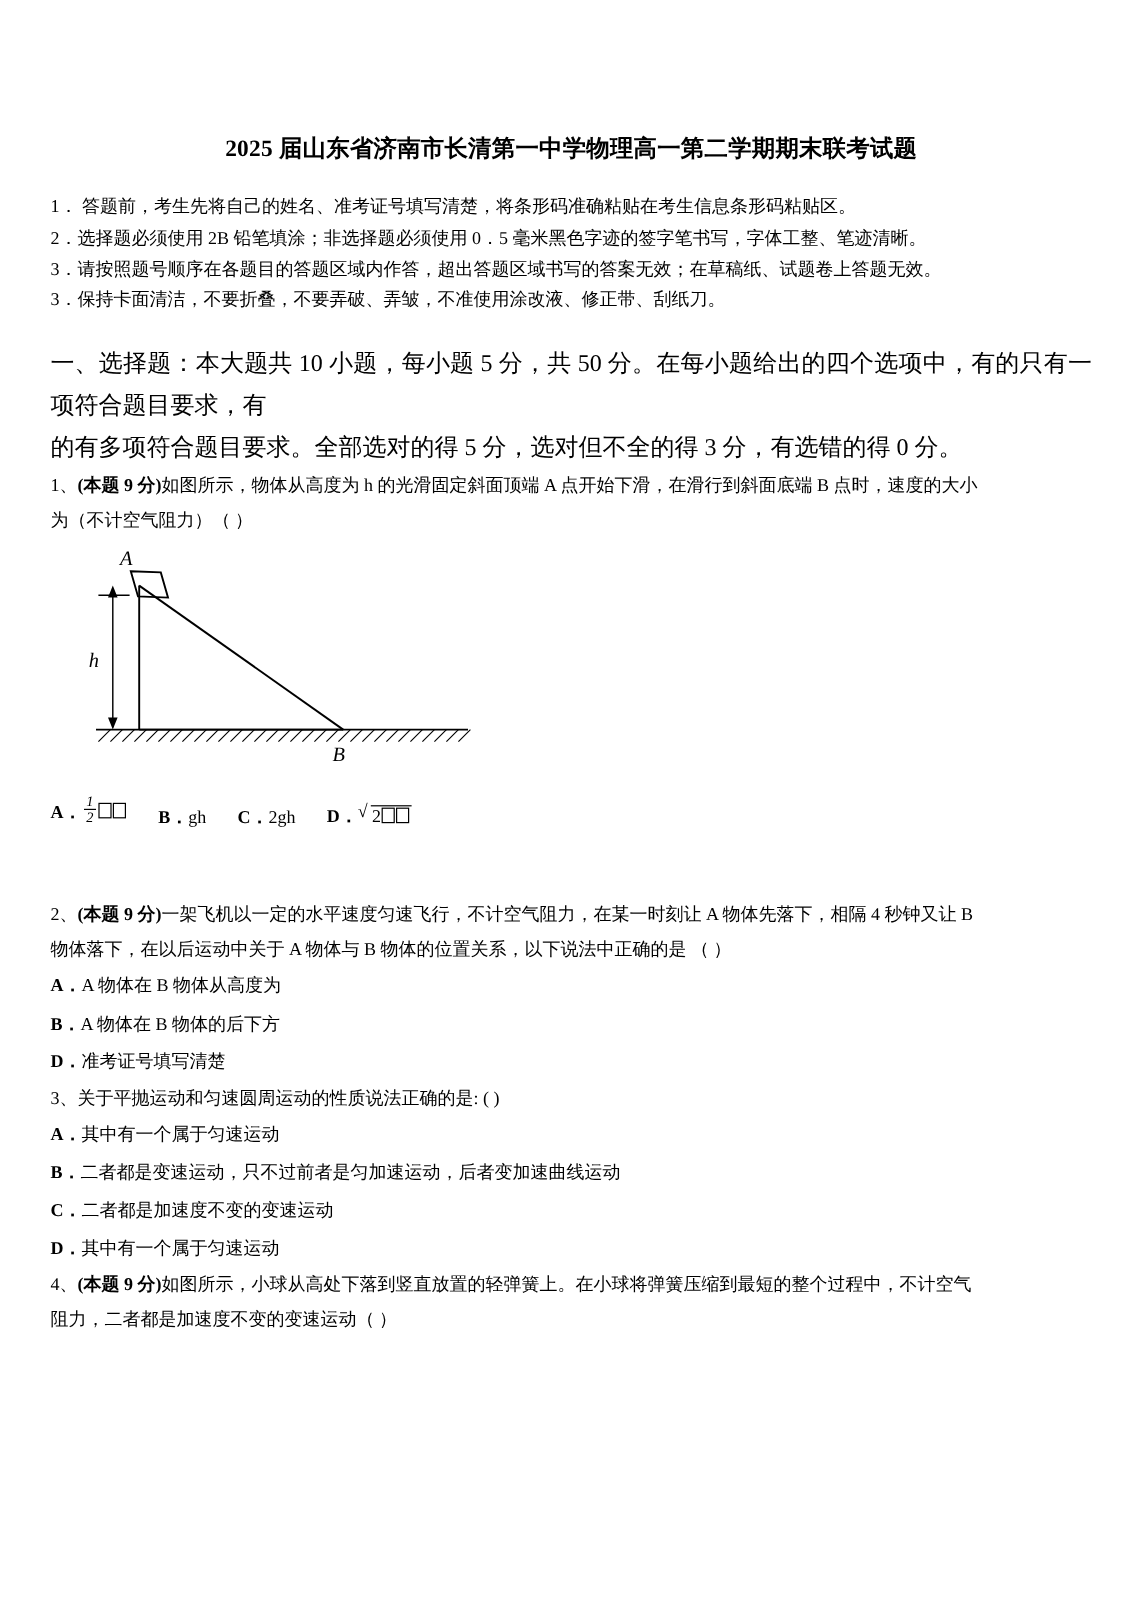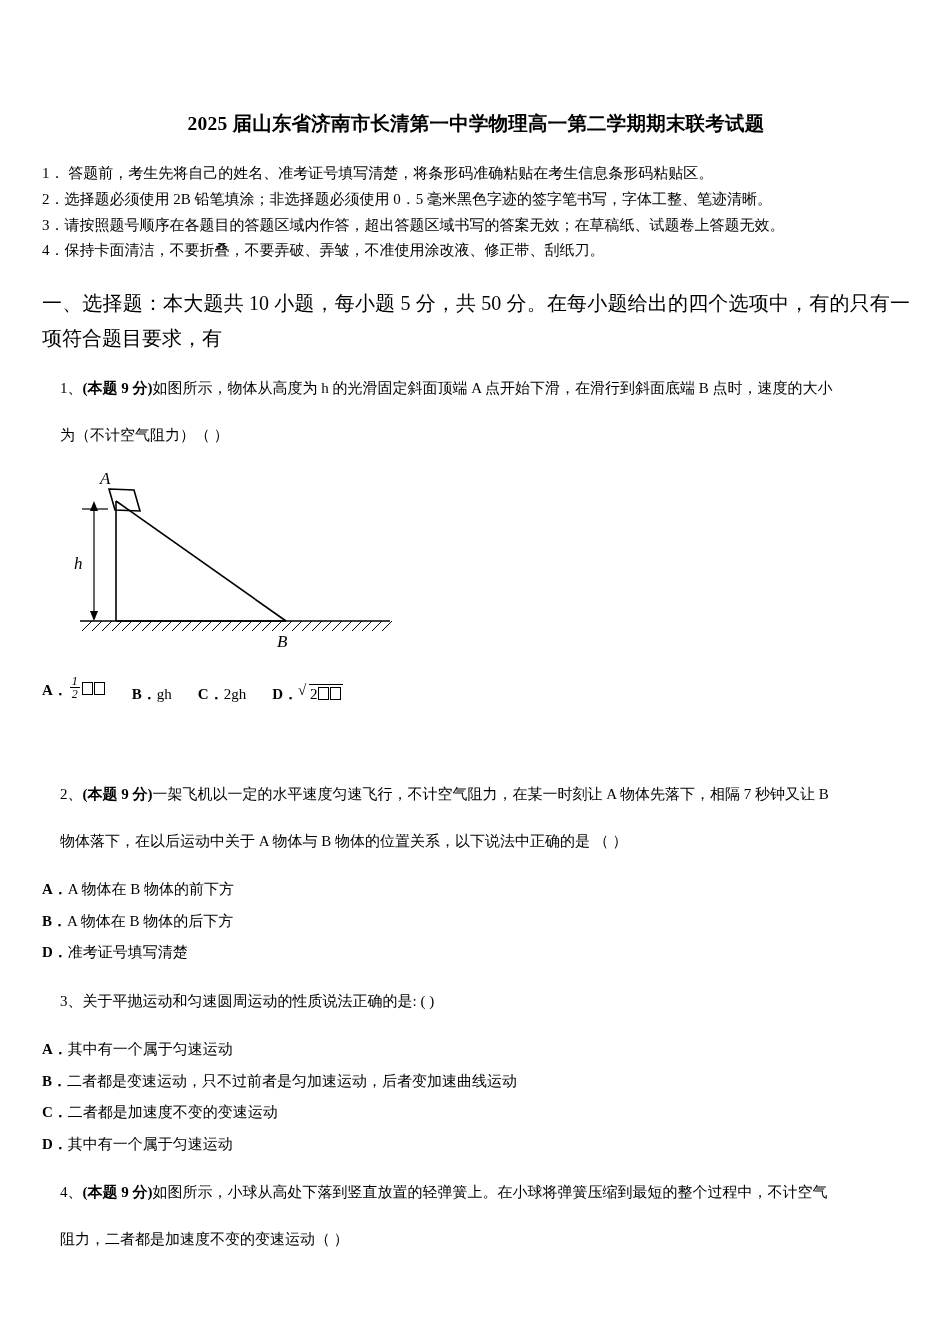--- a/index.html
+++ b/index.html
@@ -53,21 +53,21 @@
   .section-head {
     font-size: 20px;
     line-height: 1.75;
     text-align: justify;
     margin: 0;
   }
   .q-line {
     font-size: 15px;
     line-height: 1.95;
     text-align: justify;
-    margin: 18px;
+    margin: 0;
   }
   .q-line b { font-weight: bold; }
 
   .opt-line {
     font-size: 15px;
     line-height: 2.1;
     margin: 0;
   }
   .opt-line .lab { font-weight: bold; }
 
@@ -144,25 +144,26 @@
 <div class="page">
   <div class="content">
 
     <h1 class="doc-title">2025 届山东省济南市长清第一中学物理高一第二学期期末联考试题</h1>
 
     <div class="spacer-sm"></div>
 
     <p class="notice-line">1．  答题前，考生先将自己的姓名、准考证号填写清楚，将条形码准确粘贴在考生信息条形码粘贴区。</p>
     <p class="notice-line">2．选择题必须使用 2B 铅笔填涂；非选择题必须使用 0．5 毫米黑色字迹的签字笔书写，字体工整、笔迹清晰。</p>
     <p class="notice-line">3．请按照题号顺序在各题目的答题区域内作答，超出答题区域书写的答案无效；在草稿纸、试题卷上答题无效。</p>
-    <p class="notice-line">4．保持卡面清洁，不要折叠，不要弄破、弄皱，不准使用涂改液、修正带、刮纸刀。</p>
+    <p class="notice-line">3．保持卡面清洁，不要折叠，不要弄破、弄皱，不准使用涂改液、修正带、刮纸刀。</p>
 
     <div class="spacer-lg"></div>
 
     <p class="section-head">一、选择题：本大题共 10 小题，每小题 5 分，共 50 分。在每小题给出的四个选项中，有的只有一项符合题目要求，有</p>
+    <p class="section-head">的有多项符合题目要求。全部选对的得 5 分，选对但不全的得 3 分，有选错的得 0 分。</p>
 
     <p class="q-line"><span>1、</span><b>(本题 9 分)</b><span>如图所示，物体从高度为 h 的光滑固定斜面顶端 A 点开始下滑，在滑行到斜面底端 B 点时，速度的大小</span></p>
     <p class="q-line">为（不计空气阻力）（    ）</p>
 
     <div class="figure-wrap">
       <div class="figure-inner">
         <svg width="330" height="200" viewBox="0 0 330 200">
 
           <line x1="8" y1="152" x2="318" y2="152" stroke="#000" stroke-width="1.6"></line>
           <g stroke="#000" stroke-width="1">
@@ -232,23 +233,23 @@
       </span>
       <span class="item">
         <span class="lab">D．</span><span class="sqrt"><span class="bar">2<span class="blank-box"></span><span class="blank-box"></span></span></span>
       </span>
     </div>
 
     <div class="spacer-lg"></div>
     <div class="spacer-lg"></div>
     <div class="spacer-md"></div>
 
-    <p class="q-line"><span>2、</span><b>(本题 9 分)</b><span>一架飞机以一定的水平速度匀速飞行，不计空气阻力，在某一时刻让 A 物体先落下，相隔 7 秒钟又让 B</span></p>
+    <p class="q-line"><span>2、</span><b>(本题 9 分)</b><span>一架飞机以一定的水平速度匀速飞行，不计空气阻力，在某一时刻让 A 物体先落下，相隔 4 秒钟又让 B</span></p>
     <p class="q-line">物体落下，在以后运动中关于 A 物体与 B 物体的位置关系，以下说法中正确的是 （    ）</p>
-    <p class="opt-line"><span class="lab">A．</span><span>A 物体在 B 物体的前下方</span></p>
+    <p class="opt-line"><span class="lab">A．</span><span>A 物体在 B 物体从高度为</span></p>
     <p class="opt-line"><span class="lab">B．</span><span>A 物体在 B 物体的后下方</span></p>
     <p class="opt-line"><span class="lab">D．</span><span>准考证号填写清楚</span></p>
 
     <p class="q-line"><span>3、</span><span>关于平抛运动和匀速圆周运动的性质说法正确的是: (    )</span></p>
     <p class="opt-line"><span class="lab">A．</span><span>其中有一个属于匀速运动</span></p>
     <p class="opt-line"><span class="lab">B．</span><span>二者都是变速运动，只不过前者是匀加速运动，后者变加速曲线运动</span></p>
     <p class="opt-line"><span class="lab">C．</span><span>二者都是加速度不变的变速运动</span></p>
     <p class="opt-line"><span class="lab">D．</span><span>其中有一个属于匀速运动</span></p>
 
     <p class="q-line"><span>4、</span><b>(本题 9 分)</b><span>如图所示，小球从高处下落到竖直放置的轻弹簧上。在小球将弹簧压缩到最短的整个过程中，不计空气</span></p>

